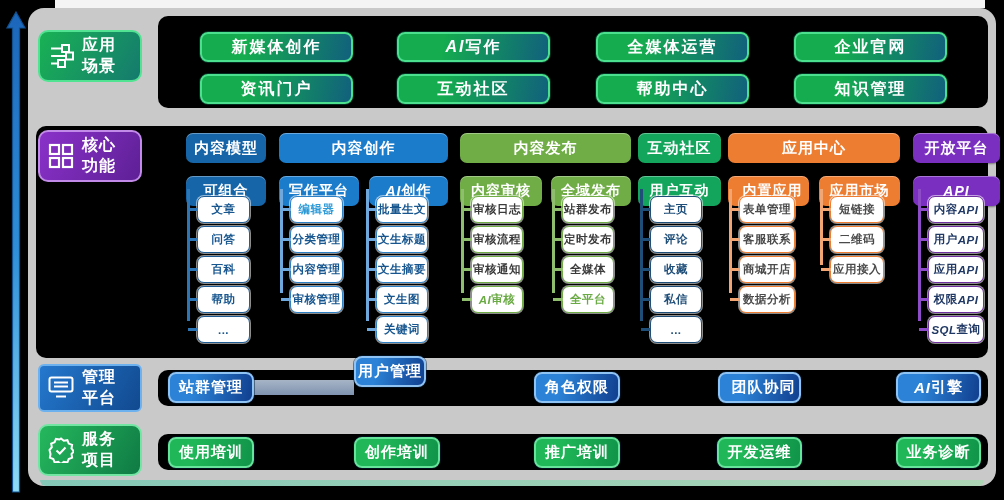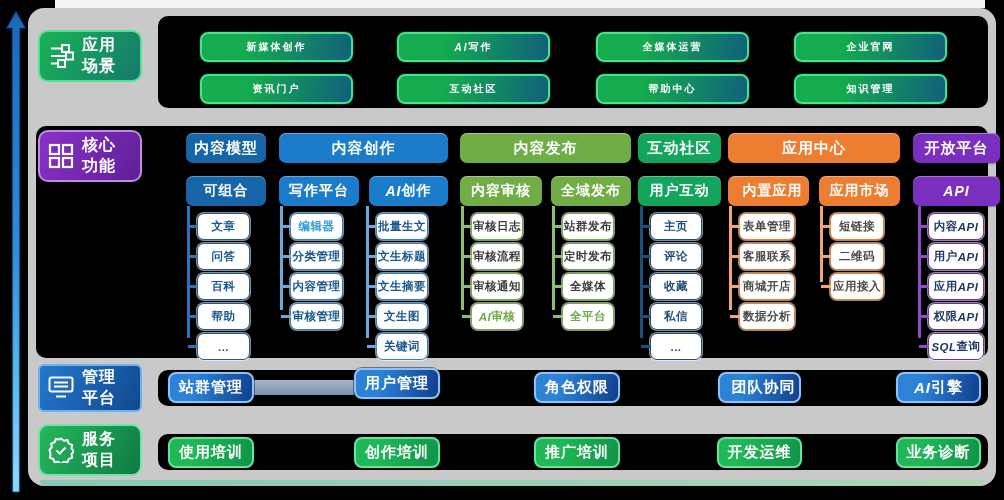--- a/index.html
+++ b/index.html
@@ -20,33 +20,33 @@
        background:linear-gradient(180deg,#b9c8dc,#8da4c4);opacity:.9;}
   
   .sec-label{width:104px;display:flex;align-items:center;gap:8px;padding:4px 8px;border-radius:10px;
        color:#fff;font-weight:bold;font-size:16px;line-height:1.3;border:2px solid;letter-spacing:1px;}
   #lbl-scenarios{left:38px;top:30px;height:52px;background:linear-gradient(120deg,#19b254,#157a6e);border-color:#52e392;}
   #lbl-core{left:38px;top:130px;height:52px;background:linear-gradient(120deg,#8a31c9,#5e2096);border-color:#c28ae8;}
   #lbl-mgmt{left:38px;top:364px;height:48px;background:linear-gradient(120deg,#2478ce,#11498f);border-color:#6db2ef;border-radius:6px;}
   #lbl-services{left:38px;top:424px;height:52px;background:linear-gradient(120deg,#25b85d,#0f7a44);border-color:#72e5a3;}
   .sec-label svg{flex:0 0 auto;}
   
-  .g-btn{height:30px;width:153px;border:2px solid;border-radius:8px;color:#fff;font-weight:bold;font-size:10px;
+  .g-btn{height:30px;width:153px;border:2px solid;border-radius:8px;color:#fff;font-weight:bold;font-size:16px;
        letter-spacing:2px;display:flex;align-items:center;justify-content:center;
        box-shadow:0 0 0 1px rgba(10,80,60,.55);}
   .b-btn,.s-btn{height:31px;border:2px solid;border-radius:8px;color:#fff;font-weight:bold;font-size:15px;
        letter-spacing:1px;display:flex;align-items:center;justify-content:center;
        box-shadow:0 0 0 1px rgba(0,30,60,.5);}
   
   .col-header,.sub-header{height:30px;border-radius:7px;color:#fff;font-weight:bold;letter-spacing:1px;
        display:flex;align-items:center;justify-content:center;
        box-shadow:inset 0 1px 0 rgba(255,255,255,.35),0 1px 2px rgba(0,0,0,.4);margin-left:16px;}
   .col-header{top:133px;font-size:15px;}
   .sub-header{top:176px;font-size:14px;}
-  .items{top:206px;padding-top:7px;display:flex;flex-direction:column;gap:3px;}
+  .items{top:189px;padding-top:7px;display:flex;flex-direction:column;gap:3px;}
   .item{height:25px;background:#fff;border:1.5px solid var(--ib);border-radius:7px;color:var(--it);
        font-weight:bold;font-size:11.5px;letter-spacing:.5px;display:flex;align-items:center;justify-content:center;
        position:relative;box-shadow:0 0 0 1px rgba(255,255,255,.55);}
   .item::before{content:"";position:absolute;left:-10px;top:50%;margin-top:-1.5px;width:10px;height:3px;background:var(--tr);}
   .tree{position:absolute;left:-10px;top:0;width:3px;background:var(--tr);}
   i{font-style:italic;}
 </style>
 </head>
 <body>
 
@@ -207,21 +207,21 @@
 <div class="abs items" style="left: 928px; width: 56px; --ib: #7030a0; --it: #203864; --tr: #8e4cc8;">
     <div class="tree" style="height: 132px;"></div>
     <div class="item">内容<i>API</i></div>
     <div class="item">用户<i>API</i></div>
     <div class="item">应用<i>API</i></div>
     <div class="item">权限<i>API</i></div>
     <div class="item"><i>SQL</i>查询</div>
   </div>
 
 <div class="abs b-btn" style="left: 168px; top: 372px; width: 86px; background: linear-gradient(100deg, rgb(43, 130, 214) 0%, rgb(43, 130, 214) 30%, rgb(17, 63, 143) 100%); border-color: rgb(143, 195, 244);">站群管理</div>
-<div class="abs b-btn" style="left: 354px; top: 368px; width: 86px; background: linear-gradient(100deg, rgb(43, 130, 214) 0%, rgb(43, 130, 214) 30%, rgb(17, 63, 143) 100%); border-color: rgb(143, 195, 244);">用户管理</div>
+<div class="abs b-btn" style="left: 354px; top: 356px; width: 72px; background: linear-gradient(100deg, rgb(43, 130, 214) 0%, rgb(43, 130, 214) 30%, rgb(17, 63, 143) 100%); border-color: rgb(143, 195, 244);">用户管理</div>
 <div class="abs b-btn" style="left: 534px; top: 372px; width: 86px; background: linear-gradient(100deg, rgb(43, 130, 214) 0%, rgb(43, 130, 214) 30%, rgb(17, 63, 143) 100%); border-color: rgb(143, 195, 244);">角色权限</div>
 <div class="abs b-btn" style="left: 718px; top: 372px; width: 83px; background: linear-gradient(100deg, rgb(43, 130, 214) 0%, rgb(43, 130, 214) 30%, rgb(17, 63, 143) 100%); border-color: rgb(143, 195, 244); padding-left: 8px;">团队协同</div>
 <div class="abs b-btn" style="left: 896px; top: 372px; width: 85px; background: linear-gradient(100deg, rgb(43, 130, 214) 0%, rgb(43, 130, 214) 30%, rgb(17, 63, 143) 100%); border-color: rgb(143, 195, 244);"><i>AI</i>引擎</div>
 
 <div class="abs s-btn" style="left: 168px; top: 437px; width: 86px; background: linear-gradient(100deg, rgb(31, 183, 87) 0%, rgb(31, 183, 87) 30%, rgb(17, 148, 73) 100%); border-color: rgb(103, 227, 156);">使用培训</div>
 <div class="abs s-btn" style="left: 354px; top: 437px; width: 86px; background: linear-gradient(100deg, rgb(31, 183, 87) 0%, rgb(31, 183, 87) 30%, rgb(17, 148, 73) 100%); border-color: rgb(103, 227, 156);">创作培训</div>
 <div class="abs s-btn" style="left: 534px; top: 437px; width: 86px; background: linear-gradient(100deg, rgb(31, 183, 87) 0%, rgb(31, 183, 87) 30%, rgb(17, 148, 73) 100%); border-color: rgb(103, 227, 156);">推广培训</div>
 <div class="abs s-btn" style="left: 717px; top: 437px; width: 85px; background: linear-gradient(100deg, rgb(31, 183, 87) 0%, rgb(31, 183, 87) 30%, rgb(17, 148, 73) 100%); border-color: rgb(103, 227, 156);">开发运维</div>
 <div class="abs s-btn" style="left: 896px; top: 437px; width: 85px; background: linear-gradient(100deg, rgb(31, 183, 87) 0%, rgb(31, 183, 87) 30%, rgb(17, 148, 73) 100%); border-color: rgb(103, 227, 156);">业务诊断</div>
 

